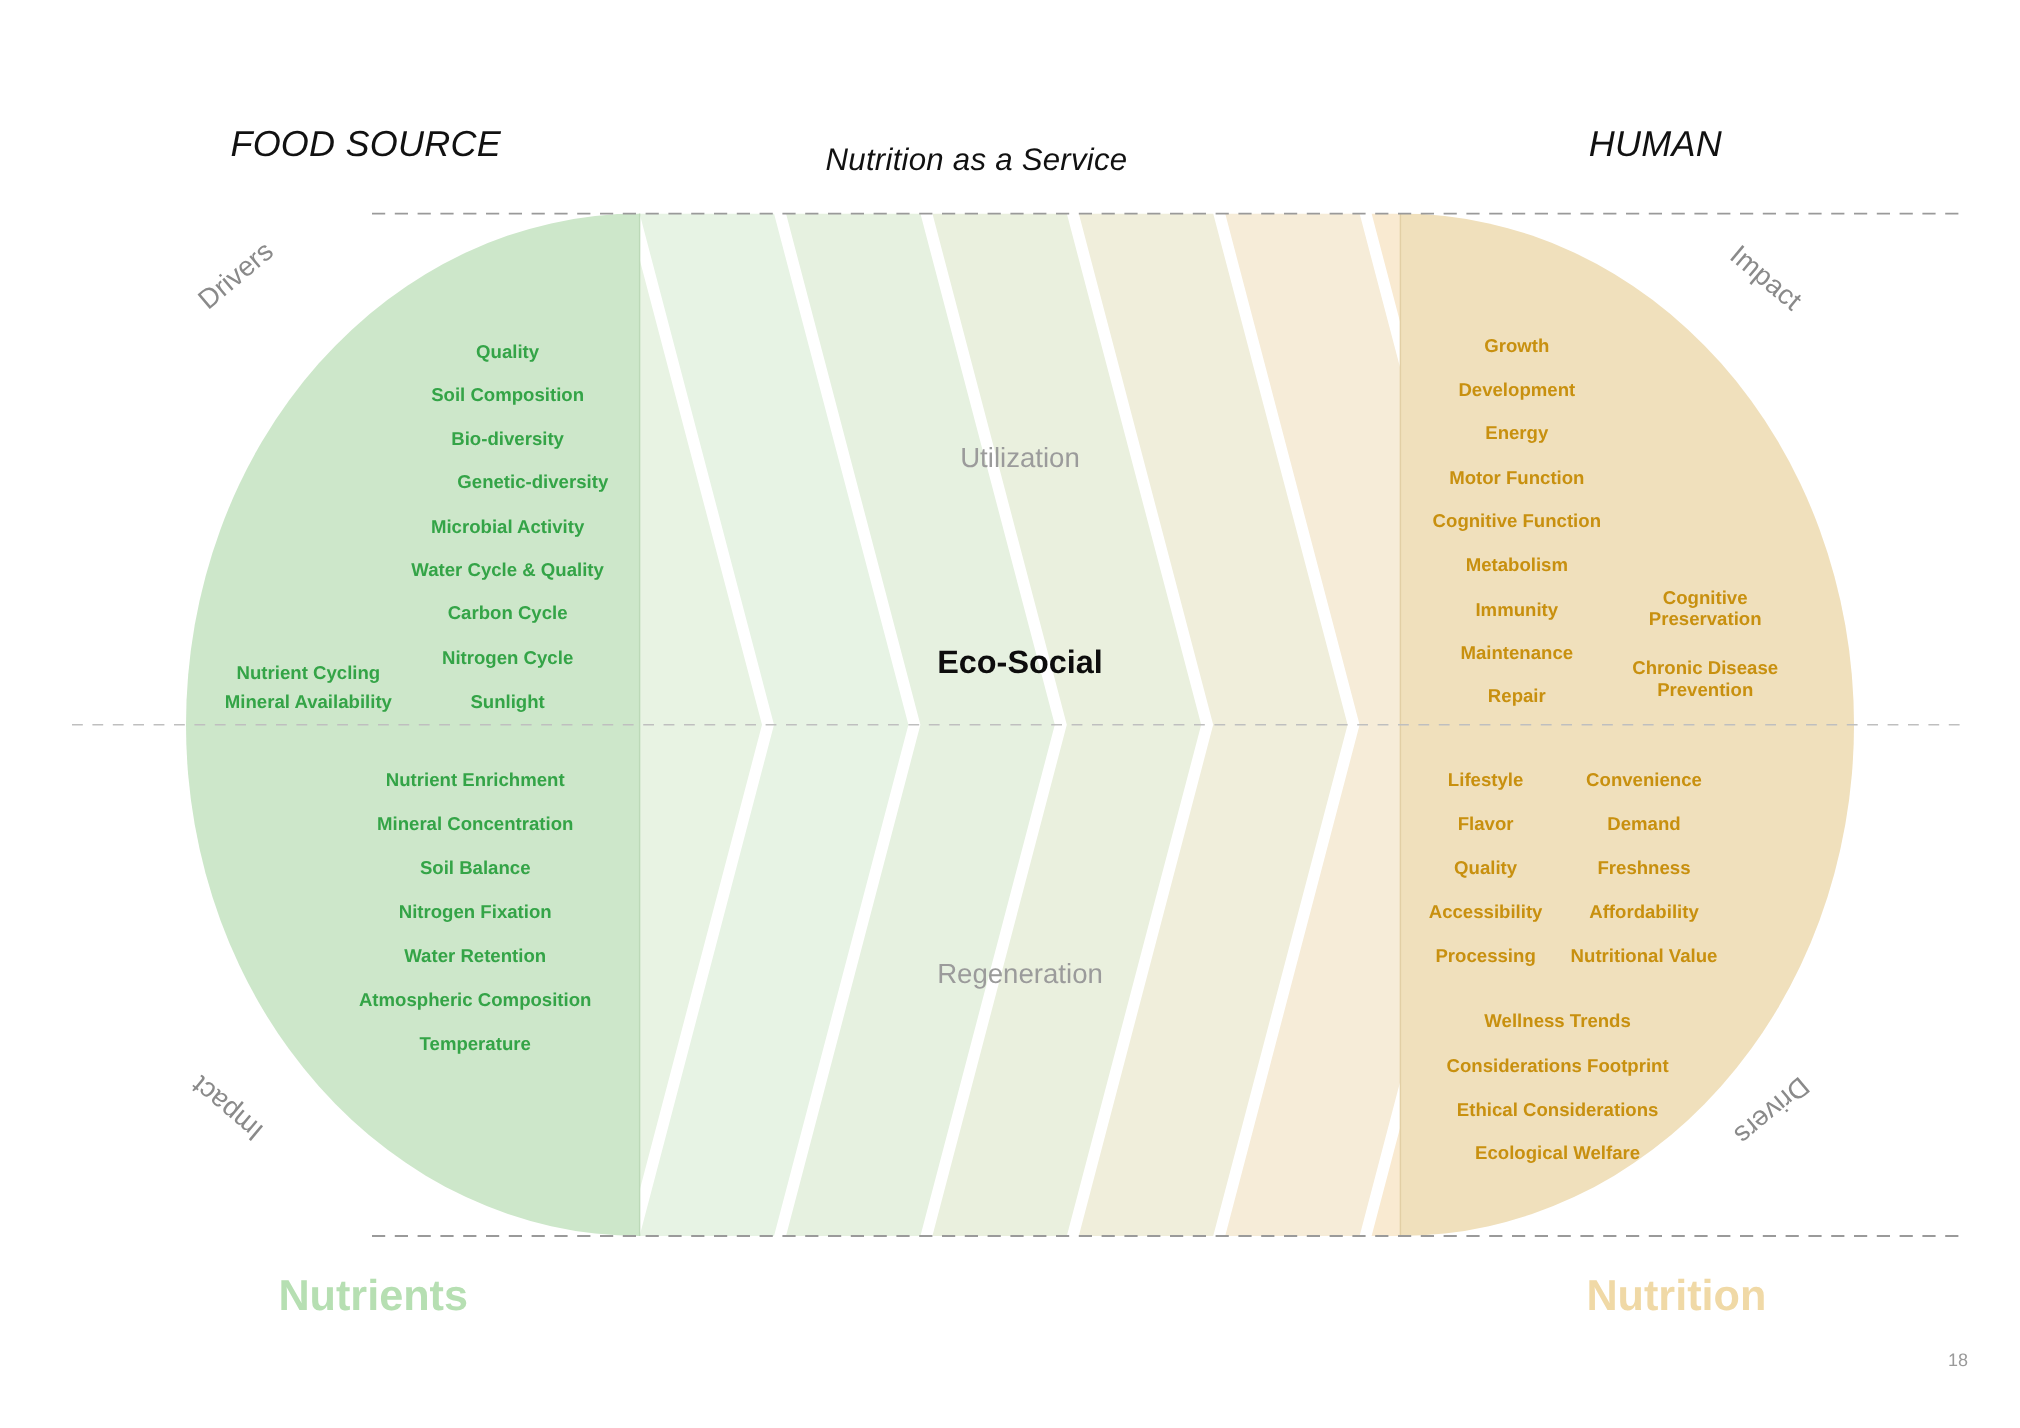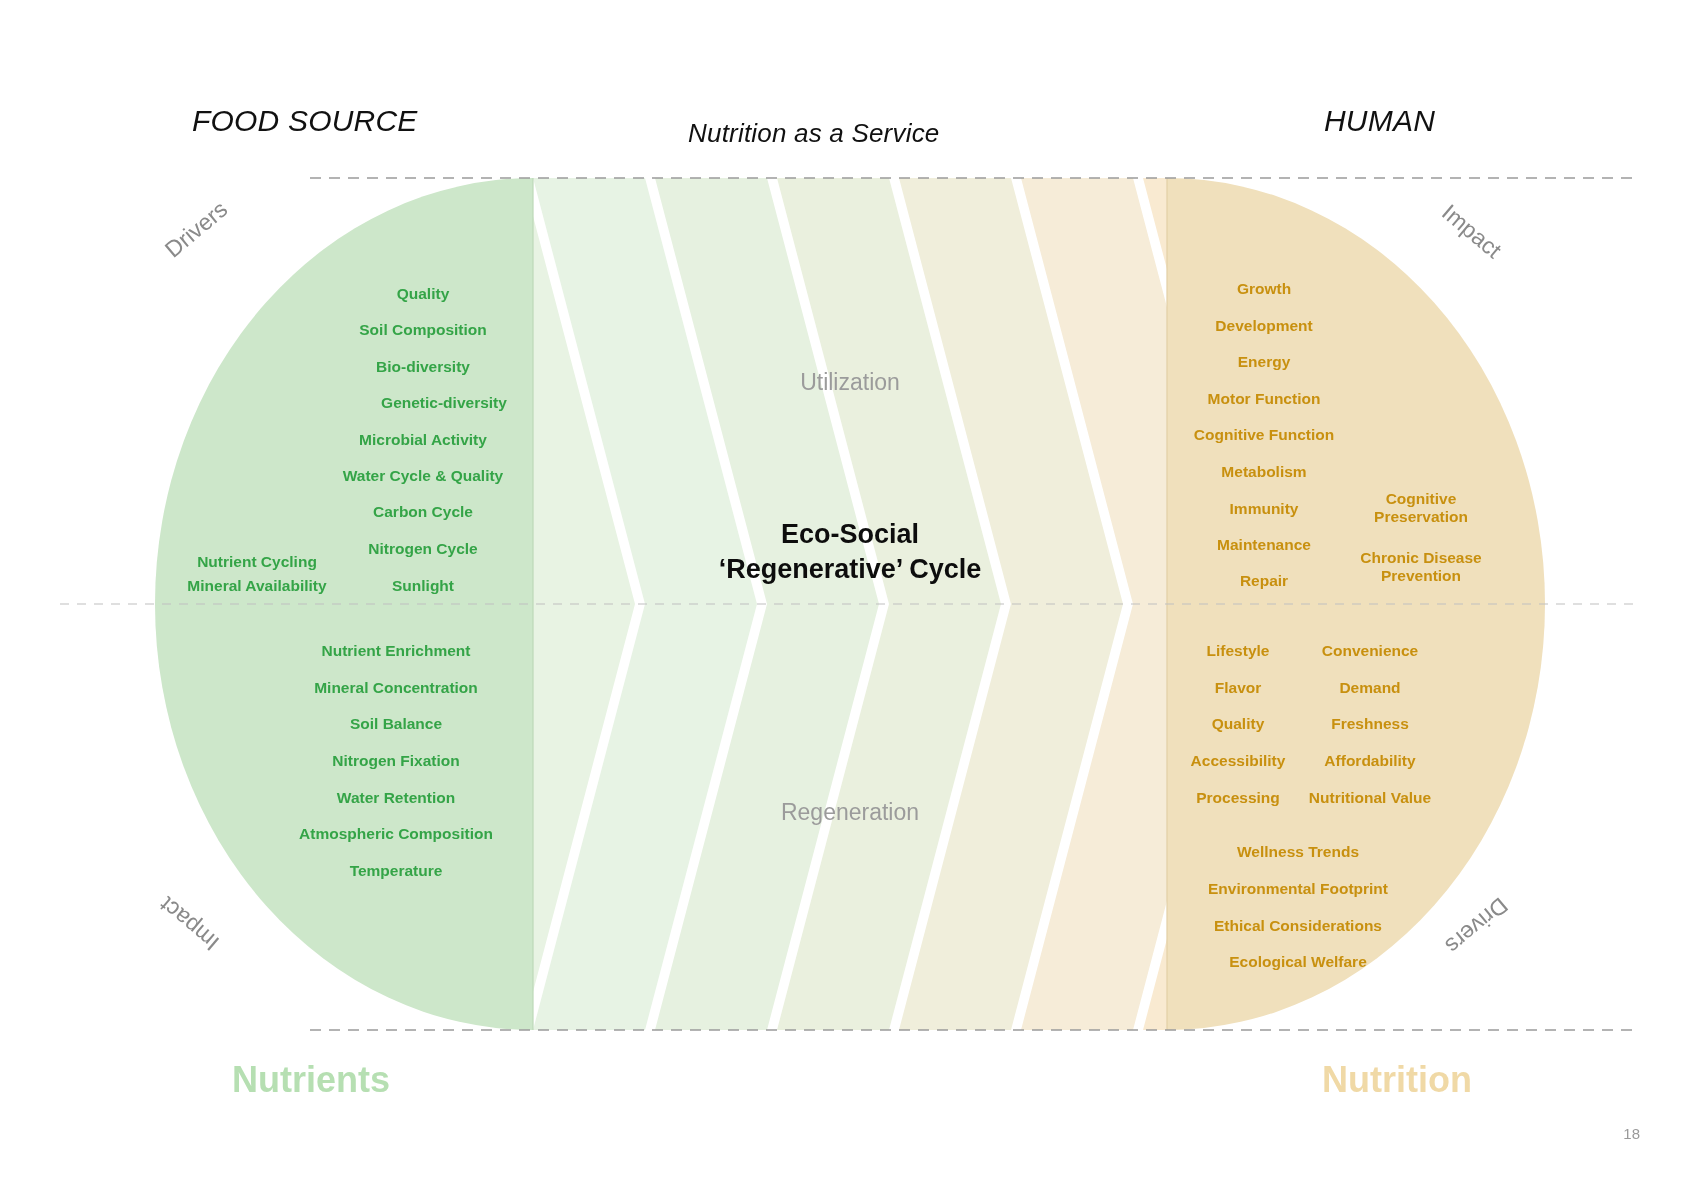--- a/index.html
+++ b/index.html
@@ -157,21 +157,20 @@
     <line x1="310" y1="1030" x2="1640" y2="1030" stroke="#9a9a9a" stroke-width="1.6" stroke-dasharray="11 8"></line>
   </svg>
 
   <div class="tlayer">
 
     <div id="lbl-util" class="flowlabel">Utilization</div>
     <div id="lbl-regen" class="flowlabel">Regeneration</div>
 
     <div id="center-title">
       <div>Eco-Social</div>
-      <div>‘Regenerative’ Cycle</div>
     </div>
 
     <div id="terms-host">
         <div class="term green" style="left: 423px; top: 285px;"><span>Quality</span></div>
         <div class="term green" style="left: 423px; top: 321px;"><span>Soil Composition</span></div>
         <div class="term green" style="left: 423px; top: 358px;"><span>Bio-diversity</span></div>
         <div class="term green" style="left: 423px; top: 394px; margin-left: 21px;"><span>Genetic-diversity</span></div>
         <div class="term green" style="left: 423px; top: 431px; text-align: center;"><span>Microbial Activity</span></div>
         <div class="term green" style="left: 423px; top: 467px;"><span>Water Cycle &amp; Quality</span></div>
         <div class="term green" style="left: 423px; top: 503px;"><span>Carbon Cycle</span></div>
@@ -201,21 +200,21 @@
         <div class="term gold" style="left: 1238px; top: 679px;"><span>Flavor</span></div>
         <div class="term gold" style="left: 1238px; top: 715px;"><span>Quality</span></div>
         <div class="term gold" style="left: 1238px; top: 752px;"><span>Accessibility</span></div>
         <div class="term gold" style="left: 1238px; top: 789px;"><span>Processing</span></div>
         <div class="term gold" style="left: 1370px; top: 642px;"><span>Convenience</span></div>
         <div class="term gold" style="left: 1370px; top: 679px;"><span>Demand</span></div>
         <div class="term gold" style="left: 1370px; top: 715px;"><span>Freshness</span></div>
         <div class="term gold" style="left: 1370px; top: 752px;"><span>Affordability</span></div>
         <div class="term gold" style="left: 1370px; top: 789px;"><span>Nutritional Value</span></div>
         <div class="term gold" style="left: 1298px; top: 843px;"><span>Wellness Trends</span></div>
-        <div class="term gold" style="left: 1298px; top: 880px;"><span>Environmental Footprint</span></div>
+        <div class="term gold" style="left: 1298px; top: 880px;"><span>Considerations Footprint</span></div>
         <div class="term gold" style="left: 1298px; top: 917px;"><span>Ethical Considerations</span></div>
         <div class="term gold" style="left: 1298px; top: 953px;"><span>Ecological Welfare</span></div>
       </div>
   </div>
 
   <div class="bigword" id="bw-left">Nutrients</div>
   <div class="bigword" id="bw-right">Nutrition</div>
   <div id="pagenum">18</div>
 
 </div>

